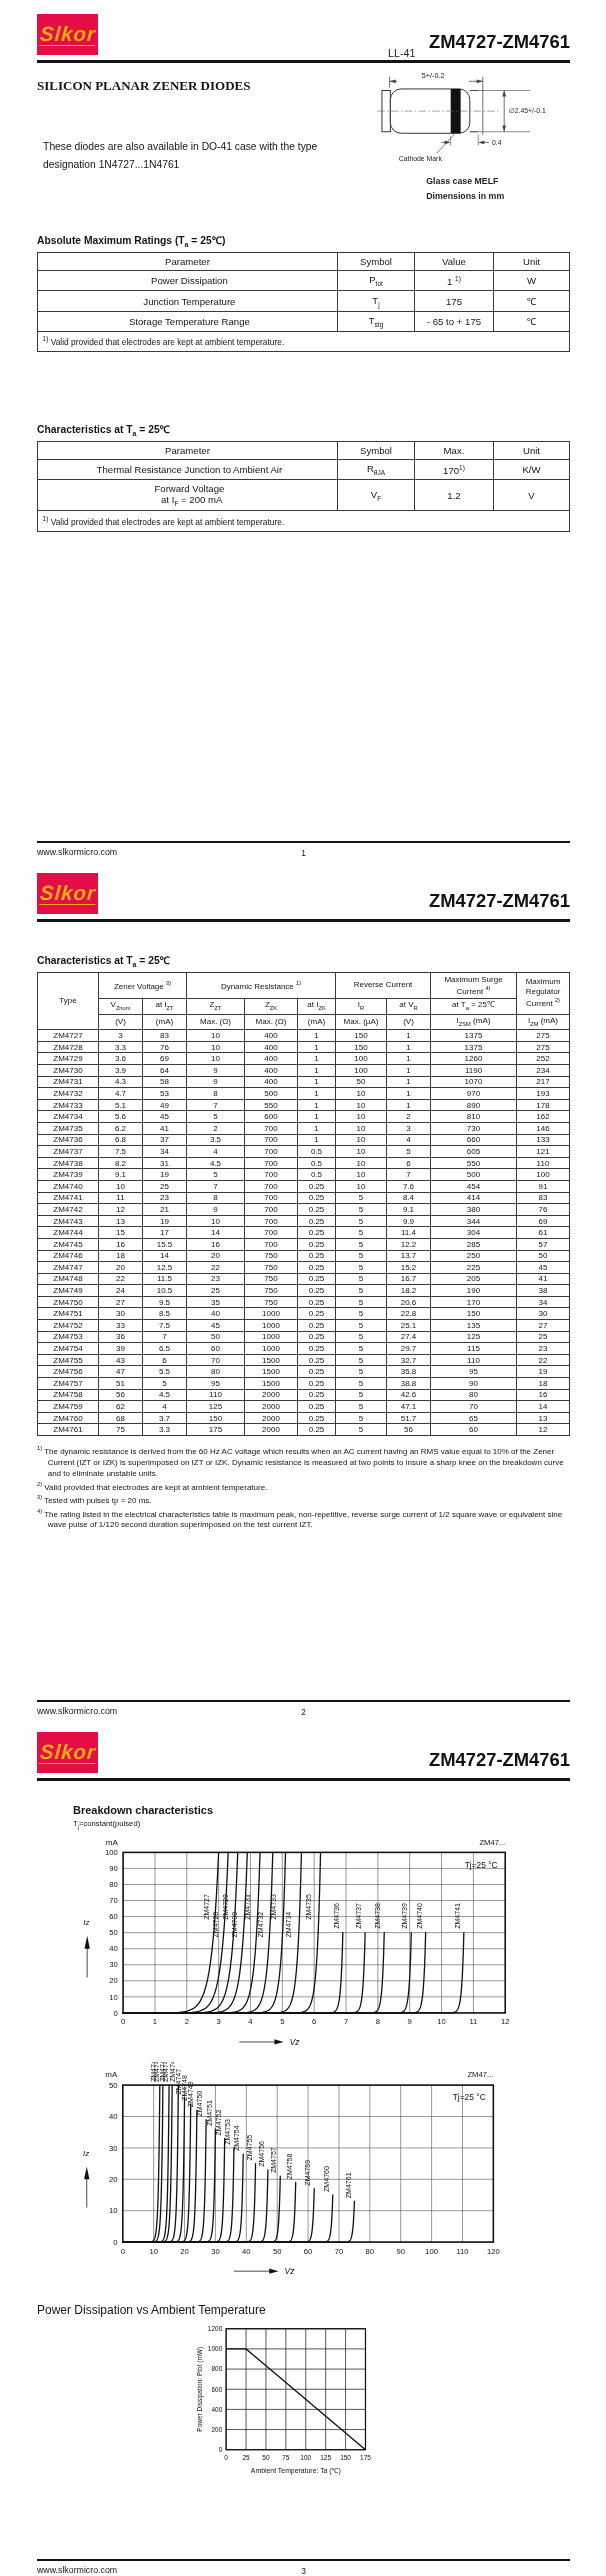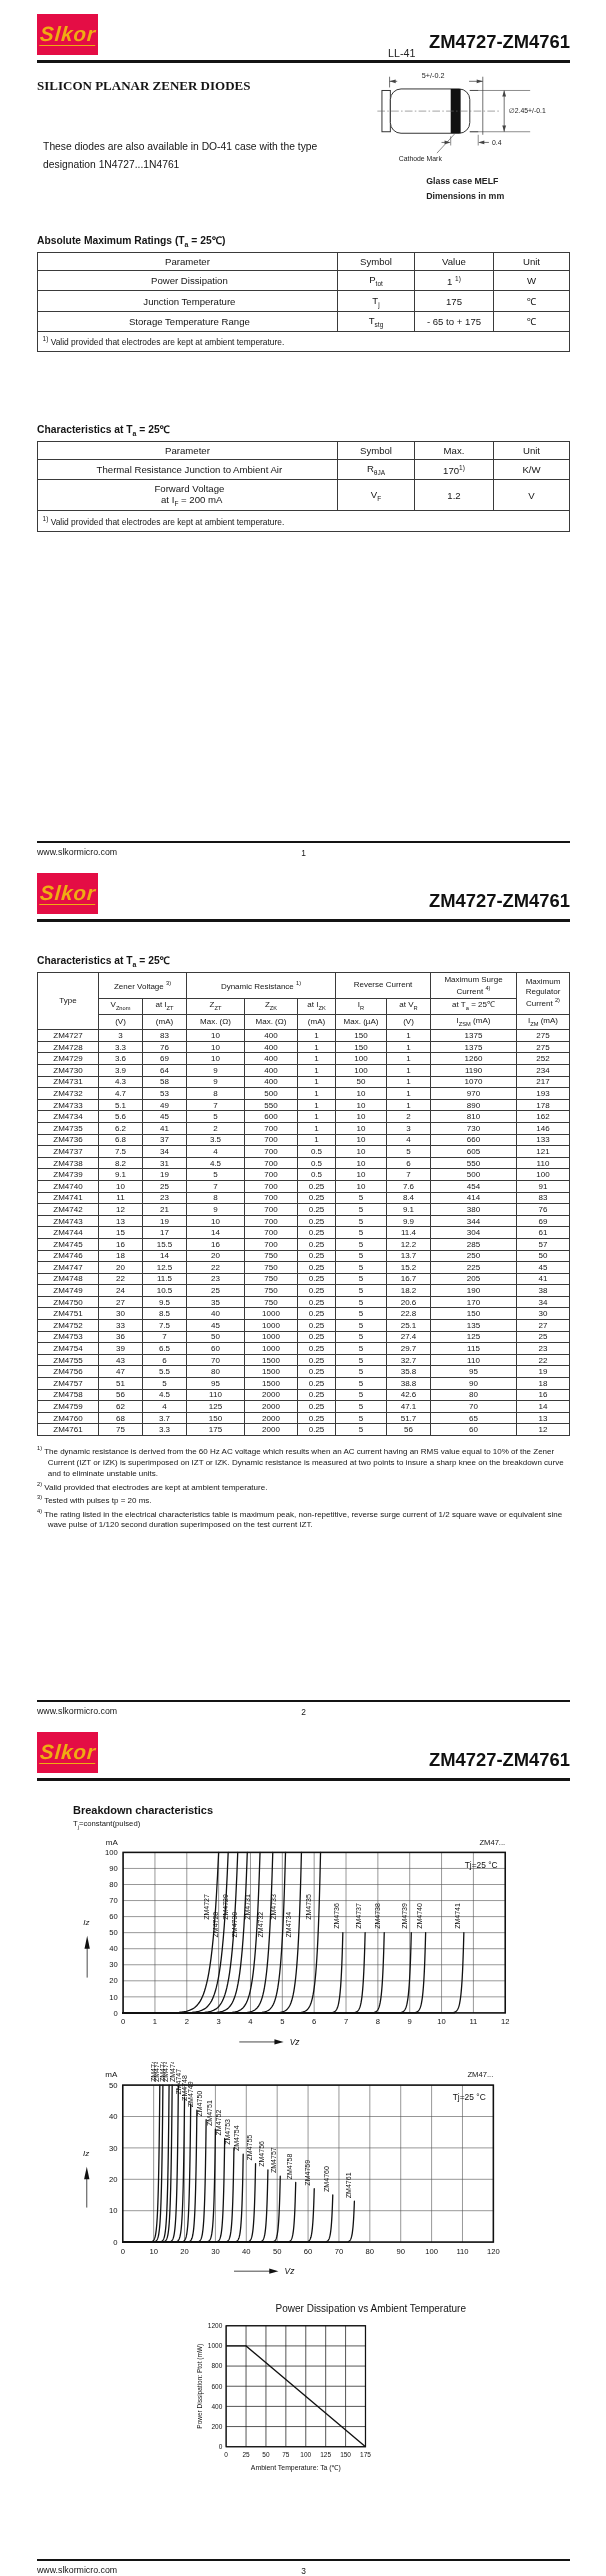--- a/index.html
+++ b/index.html
@@ -41,21 +41,21 @@
   table.big tbody td { height:11.5px; }
   .fnotes { margin-top:9.2px; font-size:8px; line-height:1.4; }
   .fnote { padding-left:10.7px; text-indent:-10.7px; margin-bottom:1.5px; }
   .fnote sup { font-size:5.7px; }
   
   .bk-head { margin-left:36px; margin-top:23px; }
   .bk-title { font-weight:bold; font-size:11px; }
   .bk-sub { font-size:7.7px; margin-top:2.3px; }
   .bk-sub sub { font-size:5.4px; }
   .chartbox { margin-top:1.5px; }
-  .cap3 { text-align:right; font-size:10px; width:429px; margin:7.7px 0 0 0; }
+  .cap3 { text-align:left; font-size:12px; width:429px; margin:7.7px 0 0 0; }
   svg text { font-family:"Liberation Sans", sans-serif; }
 </style>
 </head>
 <body>
 
 <div class="page">
   <div class="content">
     <div class="hdr-row">
       <div class="logo">
         <span class="brand">Slkor</span>

